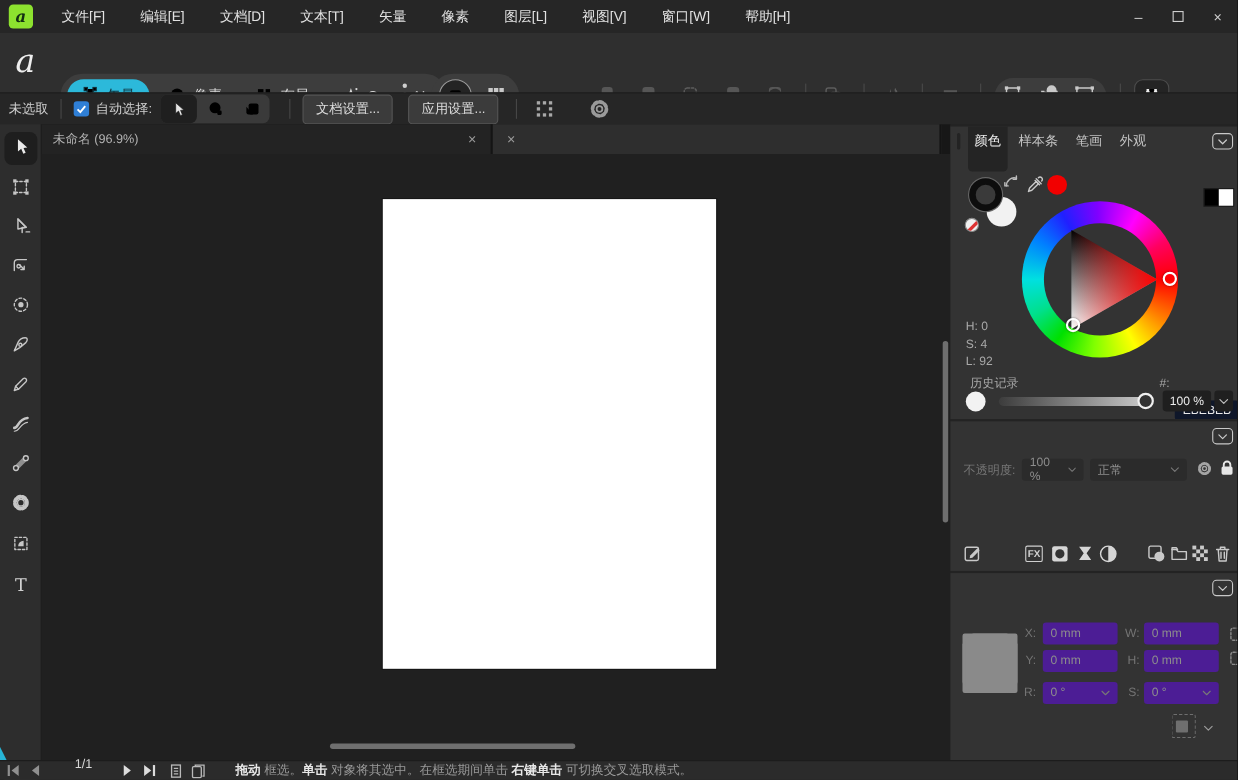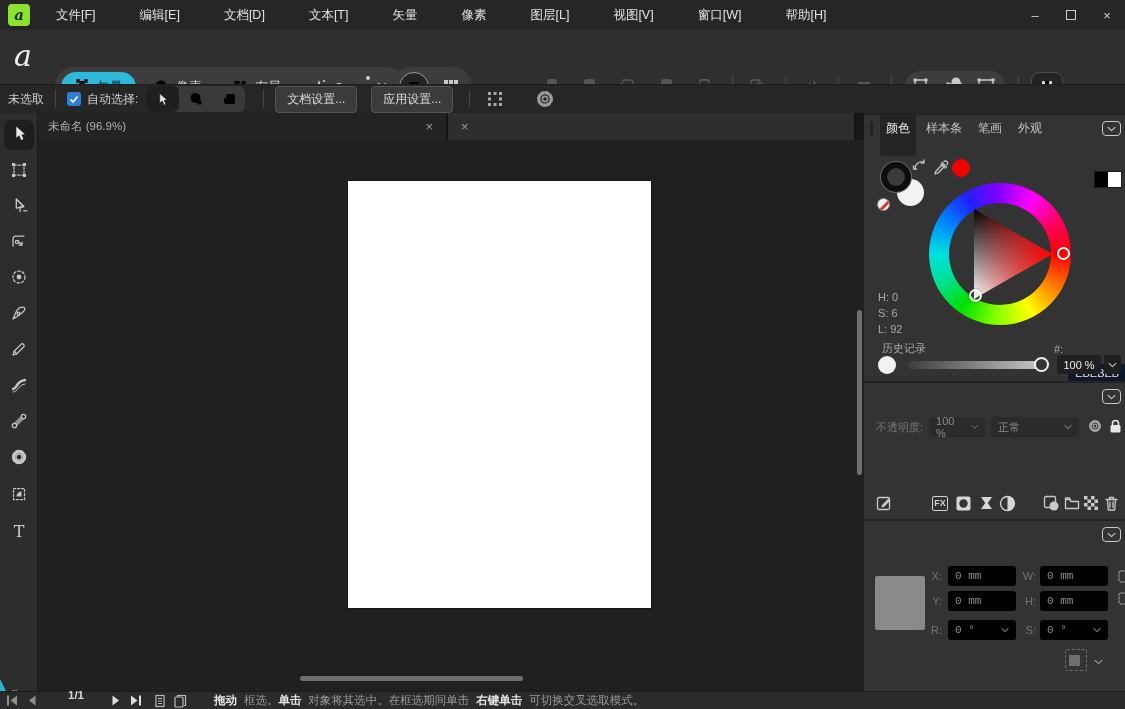--- a/index.html
+++ b/index.html
@@ -5,21 +5,21 @@
   * { margin:0; padding:0; box-sizing:border-box; }
   html,body { background:#111; }
   body { font-family:"Liberation Sans", sans-serif; }
   #app { position:relative; width:1125px; height:709px; background:#262626; overflow:hidden; color:#d6d6d6; font-size:12px; }
   .abs { position:absolute; }
 
   
   #titlebar { position:absolute; left:0; top:0; width:1125px; height:30px; background:#262626; display:flex; align-items:center; }
   .app-logo { position:absolute; left:8px; top:4px; width:22px; height:22px; background:#8de22f; border-radius:4px;
     display:flex; align-items:center; justify-content:center; font-family:"DejaVu Serif",serif; font-style:italic; font-weight:bold; font-size:15px; color:#143013; }
-  #menubar { position:absolute; left:52px; top:0; height:30px; display:flex; align-items:center; gap:36px; font-size:12.5px; color:#e2e2e2; }
+  #menubar { position:absolute; left:52px; top:0; height:30px; display:flex; align-items:center; gap:24px; font-size:12.5px; color:#e2e2e2; }
   .menu-item { cursor:default; padding:2px 4px; }
   #win-controls { position:absolute; right:0; top:0; height:30px; display:flex; }
   .win-btn { width:36px; height:30px; display:flex; align-items:center; justify-content:center; color:#cfcfcf; font-size:13px; }
   .max-box { width:10px; height:10px; border:1.4px solid #cfcfcf; }
 
   
   #personabar { position:absolute; left:0; top:30px; width:1125px; height:54px; background:#2f2f2f; }
   .persona-logo { position:absolute; left:14px; top:8px; font-family:"DejaVu Serif",serif; font-style:italic; font-size:30px; color:#efefef; line-height:36px;}
   .persona-group { position:absolute; left:55px; top:37px; height:40px; background:#3d3d3d; border-radius:20px; display:flex; align-items:center; padding:0 6px; gap:4px; }
   .persona-btn { height:30px; border-radius:15px; display:flex; align-items:center; gap:7px; padding:0 13px; color:#d8d8d8; font-size:13px; }
@@ -113,36 +113,36 @@
 
   #panel-layers { top:270px; height:136px; }
   .lay-ctrl { position:absolute; left:0; top:30px; width:261px; height:28px; display:flex; align-items:center; font-size:11px; color:#767676; padding-left:12px; gap:6px; }
   .chip { background:#2b2b2b; border-radius:3px; height:20px; display:flex; align-items:center; padding:0 7px; color:#8d8d8d; gap:6px; }
   .lay-bottom { position:absolute; left:0; top:106px; width:261px; height:30px; }
   .lb-ic { position:absolute; top:4px; width:20px; height:20px; display:flex; align-items:center; justify-content:center; }
   .fx-box { border:1.4px solid #d0d0d0; border-radius:2px; width:16px; height:15px; font-size:9px; font-weight:bold; color:#d0d0d0; display:flex; align-items:center; justify-content:center; }
 
   #panel-transform { top:408px; height:170px; }
   .t-label { position:absolute; width:20px; text-align:right; font-size:11px; color:#747474; }
-  .t-input { position:absolute; width:68px; height:20px; background:#000000; border-radius:3px; color:#8d8d8d; font-size:11px; display:flex; align-items:center; padding:0 7px;font-family:Liberation Mono, monospace; }
+  .t-input { position:absolute; width:68px; height:20px; background:#4c1d95; border-radius:3px; color:#8d8d8d; font-size:11px; display:flex; align-items:center; padding:0 7px; }
   .t-input .chev { margin-left:auto; }
   .anchor-widget { position:absolute; left:14px; top:58px; width:44px; height:48px; background:#8a8a8a; border-radius:3px;
     box-shadow:-4px -4px 0 -1px #8a8a8a, 4px -4px 0 -1px #8a8a8a, -4px 4px 0 -1px #8a8a8a, 4px 4px 0 -1px #8a8a8a; }
   .torigin { position:absolute; left:201px; top:128px; width:22px; height:22px; border:1.4px dashed #6f6f6f; border-radius:2px; }
   .torigin i { position:absolute; left:3px; top:5px; width:11px; height:11px; background:#6f6f6f; border-radius:1px; }
   .shear-clip { position:absolute; left:253px; top:48px; }
 
   
   #statusbar { position:absolute; left:0; top:691px; width:1125px; height:18px; background:#2b2b2b; border-top:1px solid #1b1b1b; display:flex; align-items:center; font-size:11.5px; }
   .sb-ic { display:flex; align-items:center; justify-content:center; width:20px; height:16px; }
   .sb-ic svg { fill:#8f8f8f; stroke:none; }
   .sb-ic.bright svg { fill:#dcdcdc; }
   .sb-ic.doc svg { fill:none; stroke:#b9b9b9; stroke-width:1.2; }
-  .sb-page { color:#d8d8d8; margin:0 22px 12px 26px;font-weight:bold; }
-  .hint { margin-left:24px; color:#9a9a9a;font-family:Liberation Mono, monospace; }
+  .sb-page { color:#d8d8d8; margin:0 22px 12px 26px; }
+  .hint { margin-left:24px; color:#9a9a9a; }
   .hint b { color:#e8e8e8; font-weight:bold; }
 </style>
 </head>
 <body>
 
 <div id="app">
 
   <div id="titlebar">
     <div class="app-logo">a</div>
     <div id="menubar">
@@ -550,21 +550,21 @@
           </defs>
           <polygon points="123,71 45,26 45,116" fill="url(#gl)" stroke="none"></polygon>
           <polygon points="123,71 45,26 45,116" fill="url(#gh)" stroke="none"></polygon>
         </svg>
         <div class="sel-ring" style="left:128px; top:64px;"></div>
         <div class="sel-ring" style="left:40px; top:106px;"></div>
       </div>
 
       <div class="hsl">
         <div>H: 0</div>
-        <div>S: 6</div>
+        <div>S: 4</div>
         <div>L: 92</div>
       </div>
       <div class="hex-row">
         <span>#:</span>
         <span class="hex-chip">EBEBEB</span>
       </div>
       <div class="op-label">历史记录</div>
       <div class="op-circle"></div>
       <div class="op-track"></div>
       <div class="op-knob"></div>

